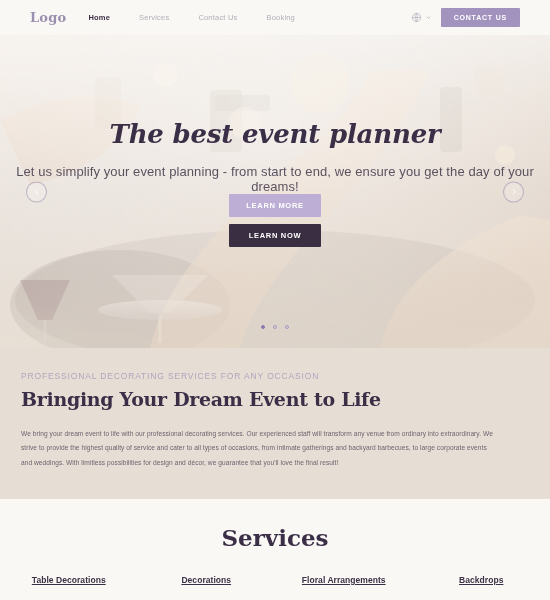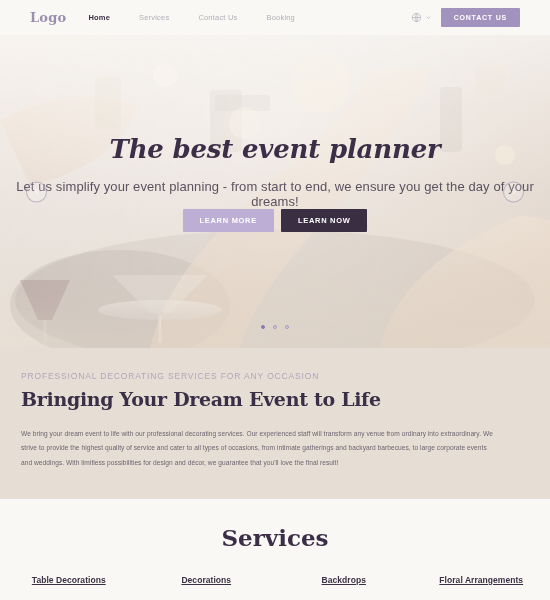--- a/index.html
+++ b/index.html
@@ -64,21 +64,21 @@
   }
   .hero-title {
     font-family:"DejaVu Serif", serif;
     font-size:26px; font-weight:700; color:#3b2f47;
     letter-spacing:-.2px; text-align:center; line-height:1.1;font-style:italic;
   }
   .hero-sub {
     margin-top:16px; font-size:13px; color:#5b5260;
     text-align:center; letter-spacing:.1px;
   }
-  .hero-btns { display:flex; gap:7px; }
+  .hero-btns { display:flex; gap:7px;flex-direction:column; }
   .btn-learn {
     background:#bcaed4; color:#ffffff;
     font-size:7.5px; font-weight:700; letter-spacing:.7px;
     padding:7px 17px; border:none; border-radius:1px; cursor:pointer;
     white-space:nowrap;
   }
   .btn-book {
     background:#3a2e43; color:#ffffff;
     font-size:7.5px; font-weight:700; letter-spacing:.7px;
     padding:7px 17px; border:none; border-radius:1px; cursor:pointer;
@@ -262,23 +262,23 @@
     <div class="cards">
       <div class="card">
         <div class="card-title">Table Decorations</div>
 
       </div>
       <div class="card">
         <div class="card-title">Decorations</div>
 
       </div>
       <div class="card">
+        <div class="card-title">Floral Arrangements</div>
+
+      </div>
+      <div class="card">
         <div class="card-title">Backdrops</div>
 
       </div>
-      <div class="card">
-        <div class="card-title">Floral Arrangements</div>
-
-      </div>
     </div>
   </div>
 
 </div>
 
 </body></html>

